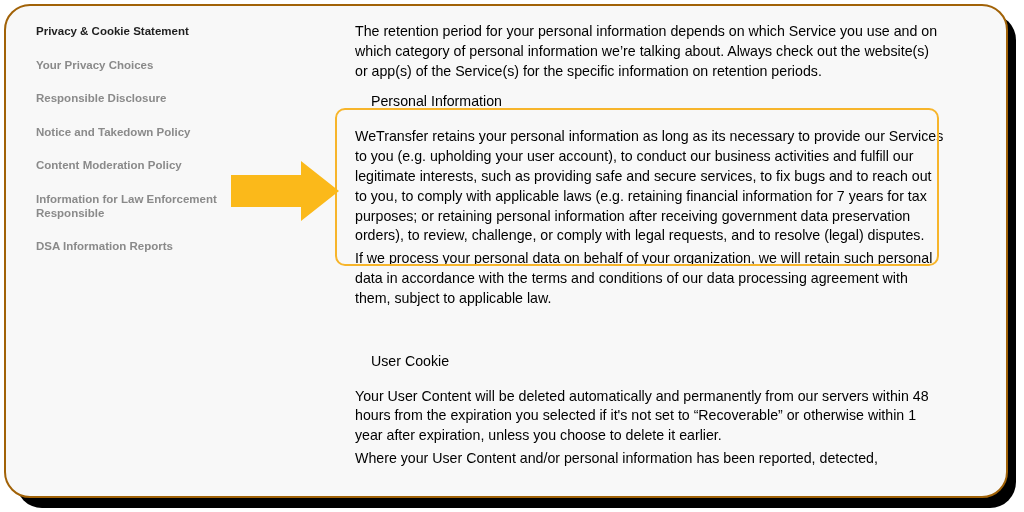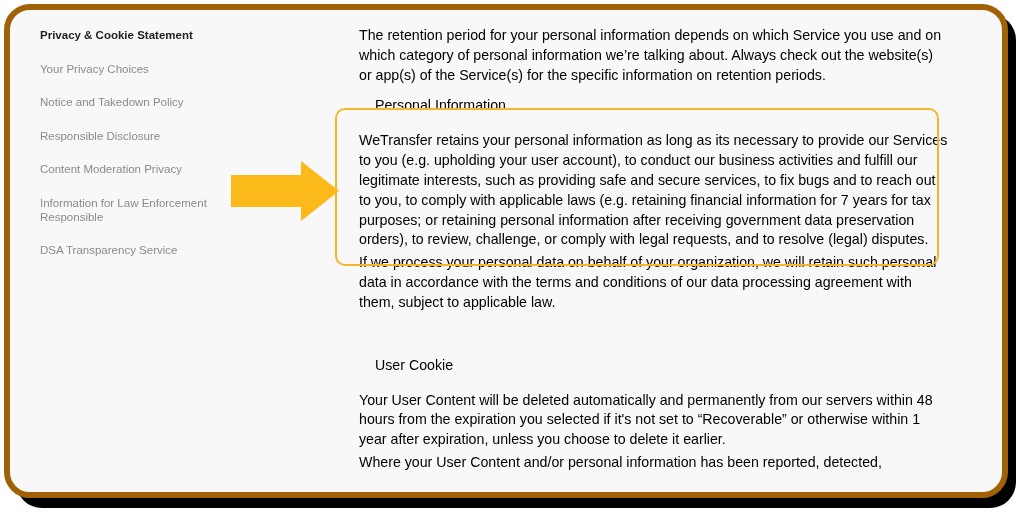--- a/index.html
+++ b/index.html
@@ -9,51 +9,51 @@
       font-family: "Liberation Sans", "DejaVu Sans", sans-serif;
       position: relative;
     }
     .shadow {
       position: absolute; left: 16px; top: 14px; width: 1000px; height: 494px;
       background: #000; border-radius: 26px;
     }
     .card {
       position: absolute; left: 4px; top: 4px; width: 1004px; height: 494px;
       background: #f8f8f8; border-radius: 26px;
-      border: 6px solid #a16207; box-sizing: border-box;
+      border: 2px solid #a16207; box-sizing: border-box;
       overflow: hidden;
     }
     .sidebar { position: absolute; left: 30px; top: 18px; width: 200px; }
     .side-item {
       font-size: 11.5px; color: #8a8a8a; line-height: 14px;
-      margin-bottom: 19.5px; cursor: pointer;
+      margin-bottom: 19.5px; cursor: pointer; font-weight: bold;
     }
     .side-item.active { color: #1f1f1f; font-weight: bold; }
     .content { position: absolute; left: 349px; top: 16px; width: 590px; color: #000000; }
     .para { font-size: 14.2px; line-height: 19.8px; margin: 0; }
     .heading { font-size: 14.2px; line-height: 20px; margin: 16px; }
     .highlight {
       position: absolute; left: 335px; top: 108px; width: 604px; height: 158px;
       border: 2.5px solid #f7b52b; border-radius: 10px; box-sizing: border-box;
     }
     .arrow { position: absolute; left: 231px; top: 161px; width: 108px; height: 60px; }
   </style>
 </head>
 <body>
 
 <div class="shadow"></div>
 <div class="card">
   <nav class="sidebar">
     <div class="side-item active">Privacy &amp; Cookie Statement</div>
     <div class="side-item">Your Privacy Choices</div>
+    <div class="side-item">Responsible Disclosure</div>
     <div class="side-item">Notice and Takedown Policy</div>
-    <div class="side-item">Responsible Disclosure</div>
-    <div class="side-item">Content Moderation Privacy</div>
+    <div class="side-item">Content Moderation Policy</div>
     <div class="side-item" style="width:185px">Information for Law Enforcement Responsible</div>
-    <div class="side-item">DSA Transparency Service</div>
+    <div class="side-item">DSA Information Reports</div>
   </nav>
 
   <div class="content">
     <p class="para">The retention period for your personal information depends on which Service you use and on which category of personal information we’re talking about. Always check out the website(s) or app(s) of the Service(s) for the specific information on retention periods.</p>
     <p class="heading" style="margin-top:10px">Personal Information</p>
     <p class="para" style="margin-top:11px">WeTransfer retains your personal information as long as its necessary to provide our Services to you (e.g. upholding your user account), to conduct our business activities and fulfill our legitimate interests, such as providing safe and secure services, to fix bugs and to reach out to you, to comply with applicable laws (e.g. retaining financial information for 7 years for tax purposes; or retaining personal information after receiving government data preservation orders), to review, challenge, or comply with legal requests, and to resolve (legal) disputes.</p>
     <p class="para" style="margin-top:3px">If we process your personal data on behalf of your organization, we will retain such personal data in accordance with the terms and conditions of our data processing agreement with them, subject to applicable law.</p>
     <p class="heading" style="margin-top:42px">User Cookie</p>
     <p class="para" style="margin-top:12px">Your User Content will be deleted automatically and permanently from our servers within 48 hours from the expiration you selected if it's not set to “Recoverable” or otherwise within 1 year after expiration, unless you choose to delete it earlier.</p>
     <p class="para" style="margin-top:3px">Where your User Content and/or personal information has been reported, detected,</p>

